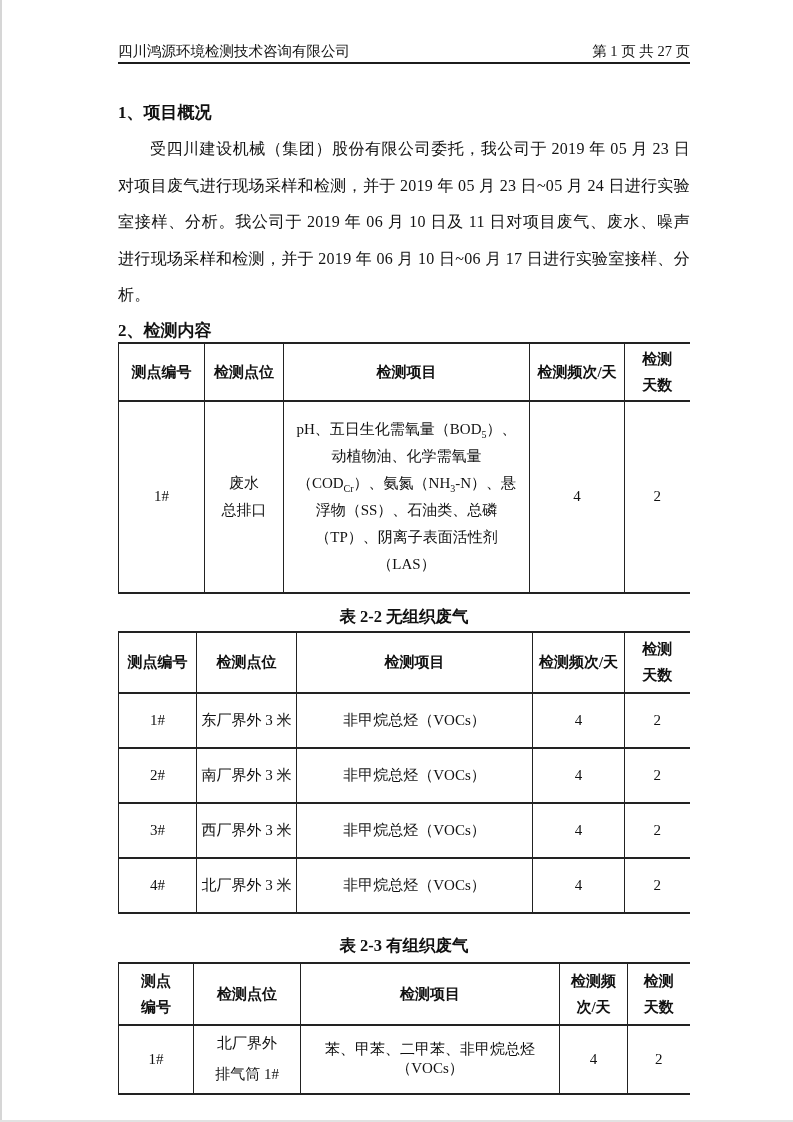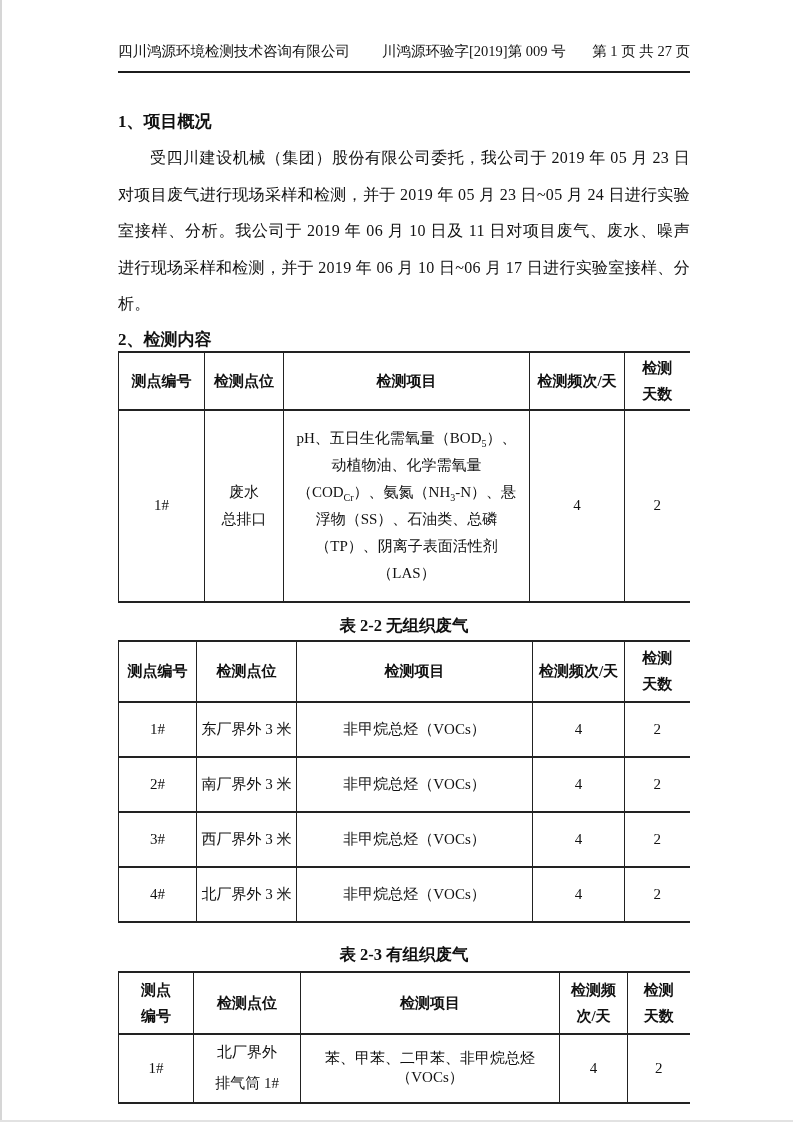--- a/index.html
+++ b/index.html
@@ -13,21 +13,20 @@
   }
   .page-edge-left { position:absolute; left:0; top:0; width:2px; height:1122px; background:#d6d6d6; }
   .page-edge-bottom { position:absolute; left:0; bottom:0; width:793px; height:2px; background:#e2e2e2; }
 
   .content { position:absolute; left:118px; top:40px; width:572px; }
 
   
   .doc-header {
     display:flex; align-items:baseline;
     font-size:14.5px; line-height:22px;
-    padding-bottom:9px;
     border-bottom:2px solid #1c1c1c;
     white-space:nowrap;
   }
   .doc-header .doc-no { margin-left:32px; }
   .doc-header .page-info { margin-left:auto; }
 
   
   .sec-heading { font-weight:bold; font-size:17px; line-height:22px; }
   .h1 { margin-top:38px; }
   .h2 { margin-top:6px; }
@@ -83,21 +82,20 @@
 </head>
 <body>
 
 <div class="page-edge-left"></div>
 <div class="page-edge-bottom"></div>
 
 <div class="content">
 
   <div class="doc-header">
     <span class="company">四川鸿源环境检测技术咨询有限公司</span>
-    <span class="doc-no">川鸿源环验字[2019]第 009 号</span>
     <span class="page-info">第 1 页 共 27 页</span>
   </div>
 
   <div class="sec-heading h1">1、项目概况</div>
   <div class="para">受四川建设机械（集团）股份有限公司委托，我公司于 2019 年 05 月 23 日对项目废气进行现场采样和检测，并于 2019 年 05 月 23 日~05 月 24 日进行实验室接样、分析。我公司于 2019 年 06 月 10 日及 11 日对项目废气、废水、噪声进行现场采样和检测，并于 2019 年 06 月 10 日~06 月 17 日进行实验室接样、分析。</div>
 
   <div class="sec-heading h2">2、检测内容</div>
 
   <table class="t1">
     <colgroup>

